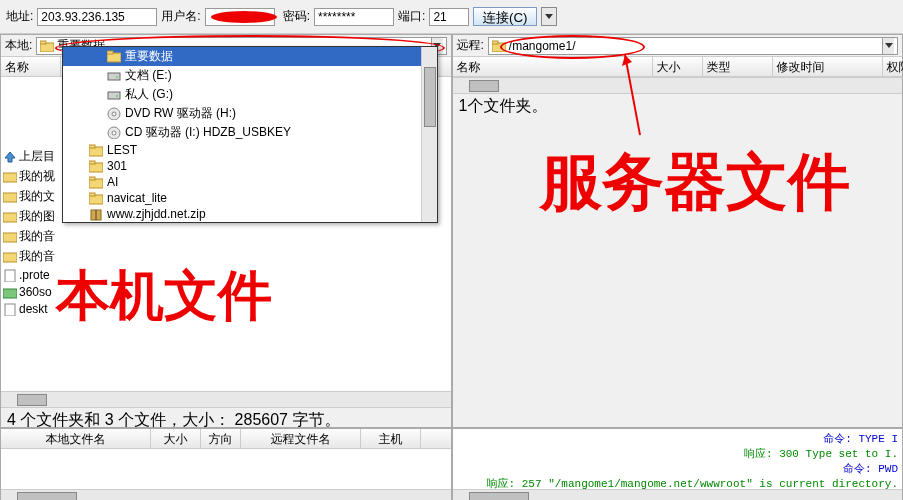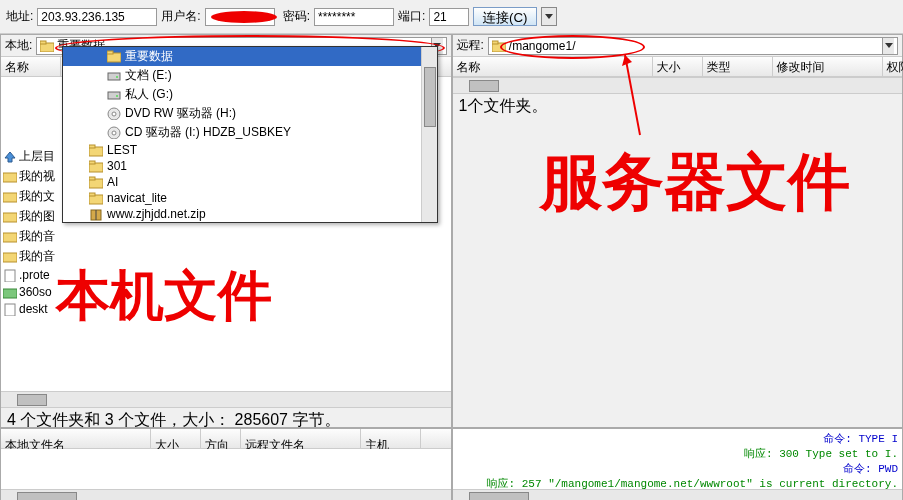--- a/index.html
+++ b/index.html
@@ -42,21 +42,21 @@
 .circle1 { left: 55px; top: 35px; width: 390px; height: 26px; border: 2px solid #e00; border-radius: 50%; }
 .circle2 { left: 500px; top: 35px; width: 145px; height: 24px; border: 2px solid #e00; border-radius: 50%; }
 .arrow { stroke: #e00; stroke-width: 2; fill: none; }
 .hand-text { font-family: "KaiTi","STKaiti",serif; color: #e00; font-weight: bold; }
 .ht1 { left: 56px; top: 260px; font-size: 54px; }
 .ht2 { left: 540px; top: 140px; font-size: 62px; }
 .side-icons { position:absolute; left:2px; top:70px; display:flex; flex-direction:column; gap:1px;}
 .side-icons .row{display:flex;align-items:center;gap:2px;font-size:12px;padding:1px 0;}
 .tiny-icon{width:14px;height:13px;flex-shrink:0;}
 .queue-header { display:flex; background:linear-gradient(#fdfdfd,#e8e8e8); border-bottom:1px solid #ccc; height:20px;}
-.queue-header > div{border-right:1px solid #ccc;padding:8px 4px;}
+.queue-header > div{border-right:1px solid #ccc;padding:2px 4px;text-align:center;}
 .remote-row{display:flex;align-items:center;gap:3px;padding:2px 4px;}
 .col-name{flex:0 0 200px;}
 .col-size{flex:0 0 50px;}
 .col-type{flex:0 0 70px;}
 .col-time{flex:0 0 110px;}
 .col-perm{flex:0 0 50px;}
 </style>
 </head>
 <body>
 

